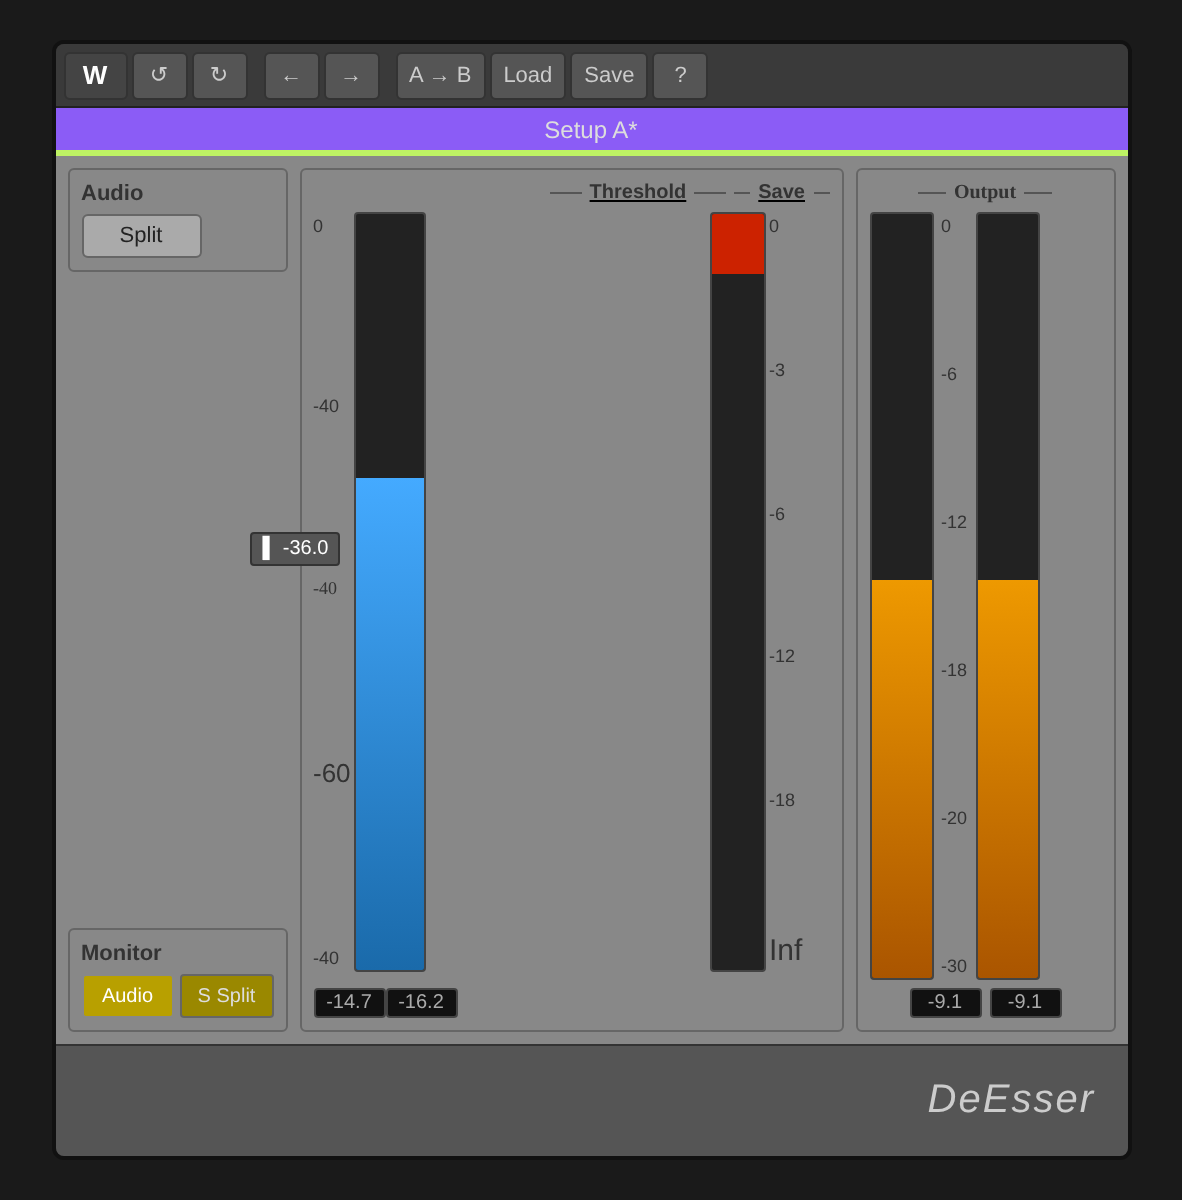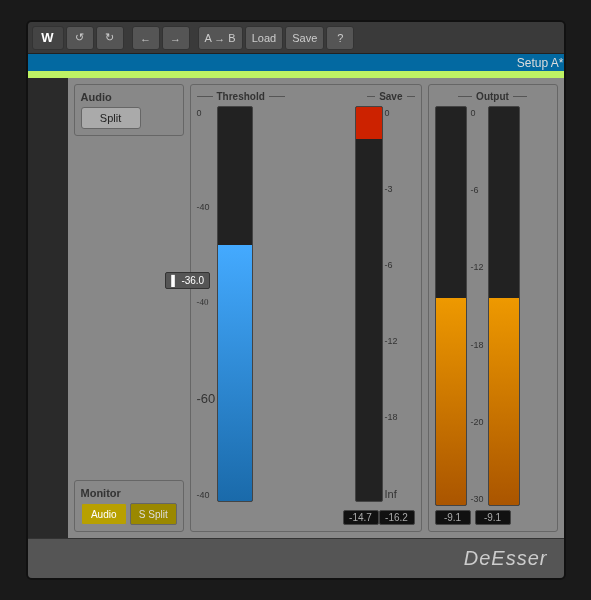--- a/index.html
+++ b/index.html
@@ -49,40 +49,39 @@
     .toolbar-btn.waves-logo {
       background: #444;
       font-weight: bold;
       color: #fff;
       font-size: 13px;
       min-width: 32px;
     }
     .toolbar-separator { width: 4px; }
     
     .preset-bar {
-      background: #0369a1;
+      background: #8b5cf6;
       height: 24px;
       display: flex;
       align-items: center;
-      justify-content: flex-end;
-      border-bottom: 7px solid #bef264;
+      justify-content: center;
+      border-bottom: 3px solid #bef264;
     }
     .preset-bar span {
       color: #ddd;
       font-size: 12px;
       font-family: Arial, sans-serif;
     }
     
     .main-area {
       display: flex;
       flex: 1;
       background: #888;
       padding: 6px;
       gap: 6px;
-      margin-left: 40px;
     }
     
     .left-panel {
       width: 110px;
       background: #888;
       display: flex;
       flex-direction: column;
       gap: 10px;
     }
     .section-box {
@@ -249,38 +248,38 @@
       position: absolute;
       bottom: 0;
       left: 0;
       right: 0;
       background: linear-gradient(to top, #aa5500, #ee9900);
       height: 50%;
     }
     
     .values-row {
       display: flex;
-      justify-content: flex-end;
+      justify-content: flex-start;
       margin-top: 4px;
     }
     .meter-value {
       background: #111;
       color: #aaa;
       font-size: 10px;
       padding: 1px 4px;
       border-radius: 2px;
       font-family: Arial, sans-serif;
       border: 1px solid #444;
       text-align: center;
       min-width: 36px;
     }
     
     .bottom-bar {
       background: #555;
-      height: 40px;
+      height: 56px;
       display: flex;
       align-items: center;
       justify-content: flex-end;
       padding: 0 16px;
       border-top: 1px solid #333;
     }
     .plugin-name {
       color: #ccc;
       font-size: 20px;
       font-family: Arial, sans-serif;
@@ -325,21 +324,21 @@
         <div class="section-label">Monitor</div>
         <div class="monitor-btns">
           <button class="monitor-btn active-yellow">Audio</button>
           <button class="monitor-btn active-yellow2">S Split</button>
         </div>
       </div>
     </div>
 
     <div class="center-panel">
 
-      <div style="display:flex; gap:20px; justify-content:space-between;">
+      <div style="display:flex; gap:4px; justify-content:flex-end;text-decoration:underline;">
         <div style="display:flex; align-items:center; gap:4px;">
           <div style="width:16px;height:1px;background:#555;"></div>
           <span style="color:#333;font-size:10px;font-weight:bold;">Threshold</span>
           <div style="width:16px;height:1px;background:#555;"></div>
         </div>
         <div style="display:flex; align-items:center; gap:4px;">
           <div style="width:8px;height:1px;background:#555;"></div>
           <span style="color:#333;font-size:10px;font-weight:bold;">Save</span>
           <div style="width:8px;height:1px;background:#555;"></div>
         </div>
@@ -376,36 +375,36 @@
               <div class="meter-fill-atten-red"></div>
             </div>
           </div>
 
           <div style="display:flex;flex-direction:column;justify-content:space-between;padding:2px 0;height:100%;">
             <span style="color:#333;font-size:9px;">0</span>
             <span style="color:#333;font-size:9px;">-3</span>
             <span style="color:#333;font-size:9px;">-6</span>
             <span style="color:#333;font-size:9px;">-12</span>
             <span style="color:#333;font-size:9px;">-18</span>
-            <span style="color:#333;font-size:11px;">Inf</span>
+            <span style="color:#333;font-size:15px;">Inf</span>
           </div>
         </div>
       </div>
 
       <div class="values-row">
         <div class="meter-value">-14.7</div>
         <div class="meter-value">-16.2</div>
       </div>
     </div>
 
     <div class="output-section">
 
       <div style="display:flex;align-items:center;gap:4px;justify-content:center;margin-bottom:4px;">
         <div style="width:14px;height:1px;background:#555;"></div>
-        <span style="color:#333;font-size:10px;font-weight:bold;">Output</span>
+        <span style="color:#333;font-size:10px;font-weight:bold;font-family:Liberation Serif, serif;">Output</span>
         <div style="width:14px;height:1px;background:#555;"></div>
       </div>
 
       <div style="display:flex;gap:4px;flex:1;">
 
         <div class="output-meter-track">
           <div class="meter-fill-orange" style="height:52%;"></div>
         </div>
 
         <div style="display:flex;flex-direction:column;justify-content:space-between;padding:2px 0;height:100%;">
@@ -415,21 +414,21 @@
           <span style="color:#333;font-size:9px;">-18</span>
           <span style="color:#333;font-size:9px;">-20</span>
           <span style="color:#333;font-size:9px;">-30</span>
         </div>
 
         <div class="output-meter-track">
           <div class="meter-fill-orange" style="height:52%;"></div>
         </div>
       </div>
 
-      <div style="display:flex;gap:4px;margin-top:4px;">
+      <div style="display:flex;gap:4px;justify-content:center;margin-top:4px;">
         <div class="meter-value">-9.1</div>
         <div class="meter-value">-9.1</div>
       </div>
     </div>
 
   </div>
 
   <div class="bottom-bar">
     <span class="plugin-name">DeEsser</span>
   </div>

